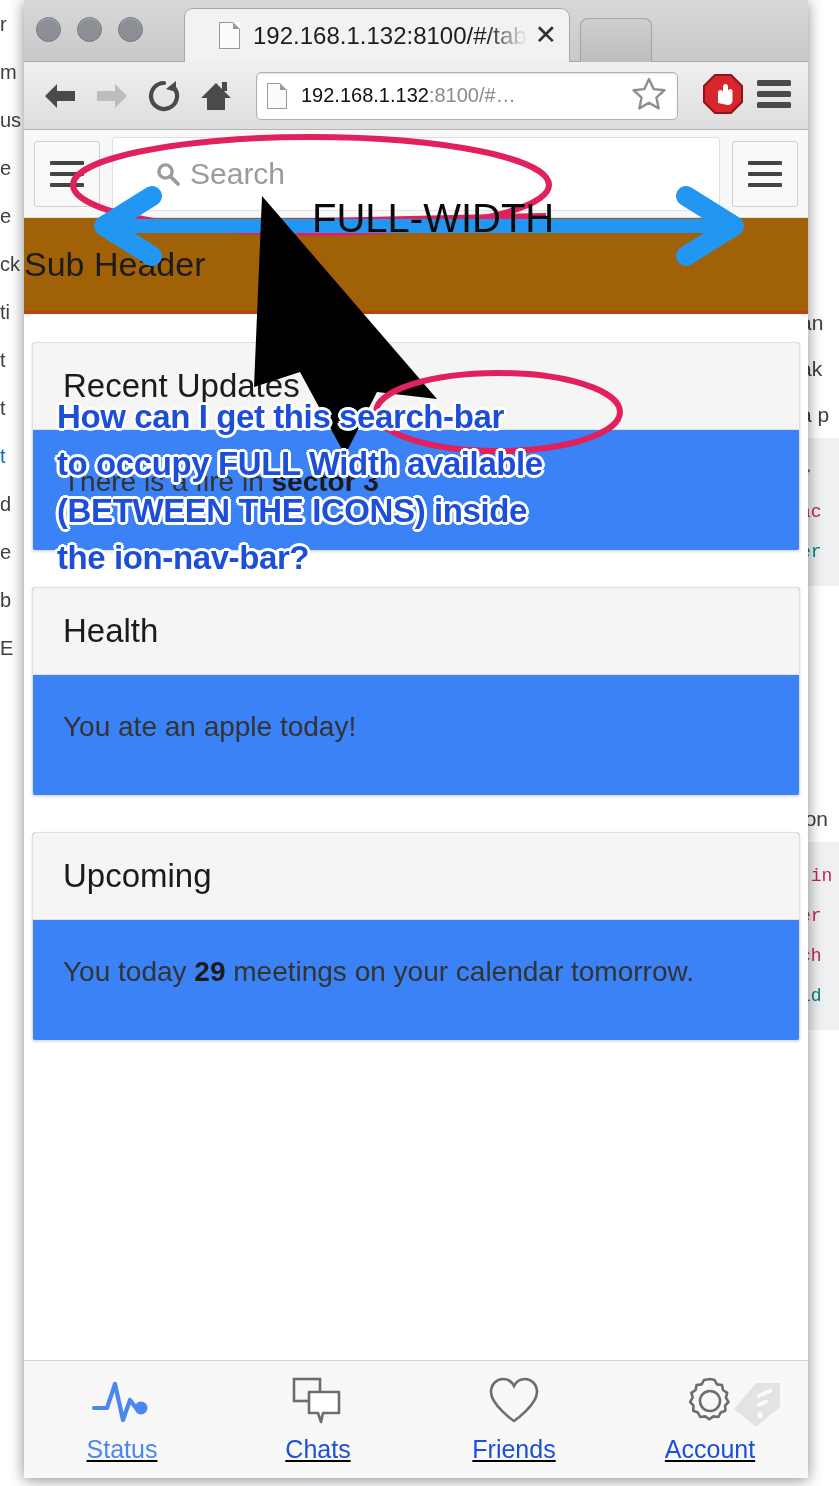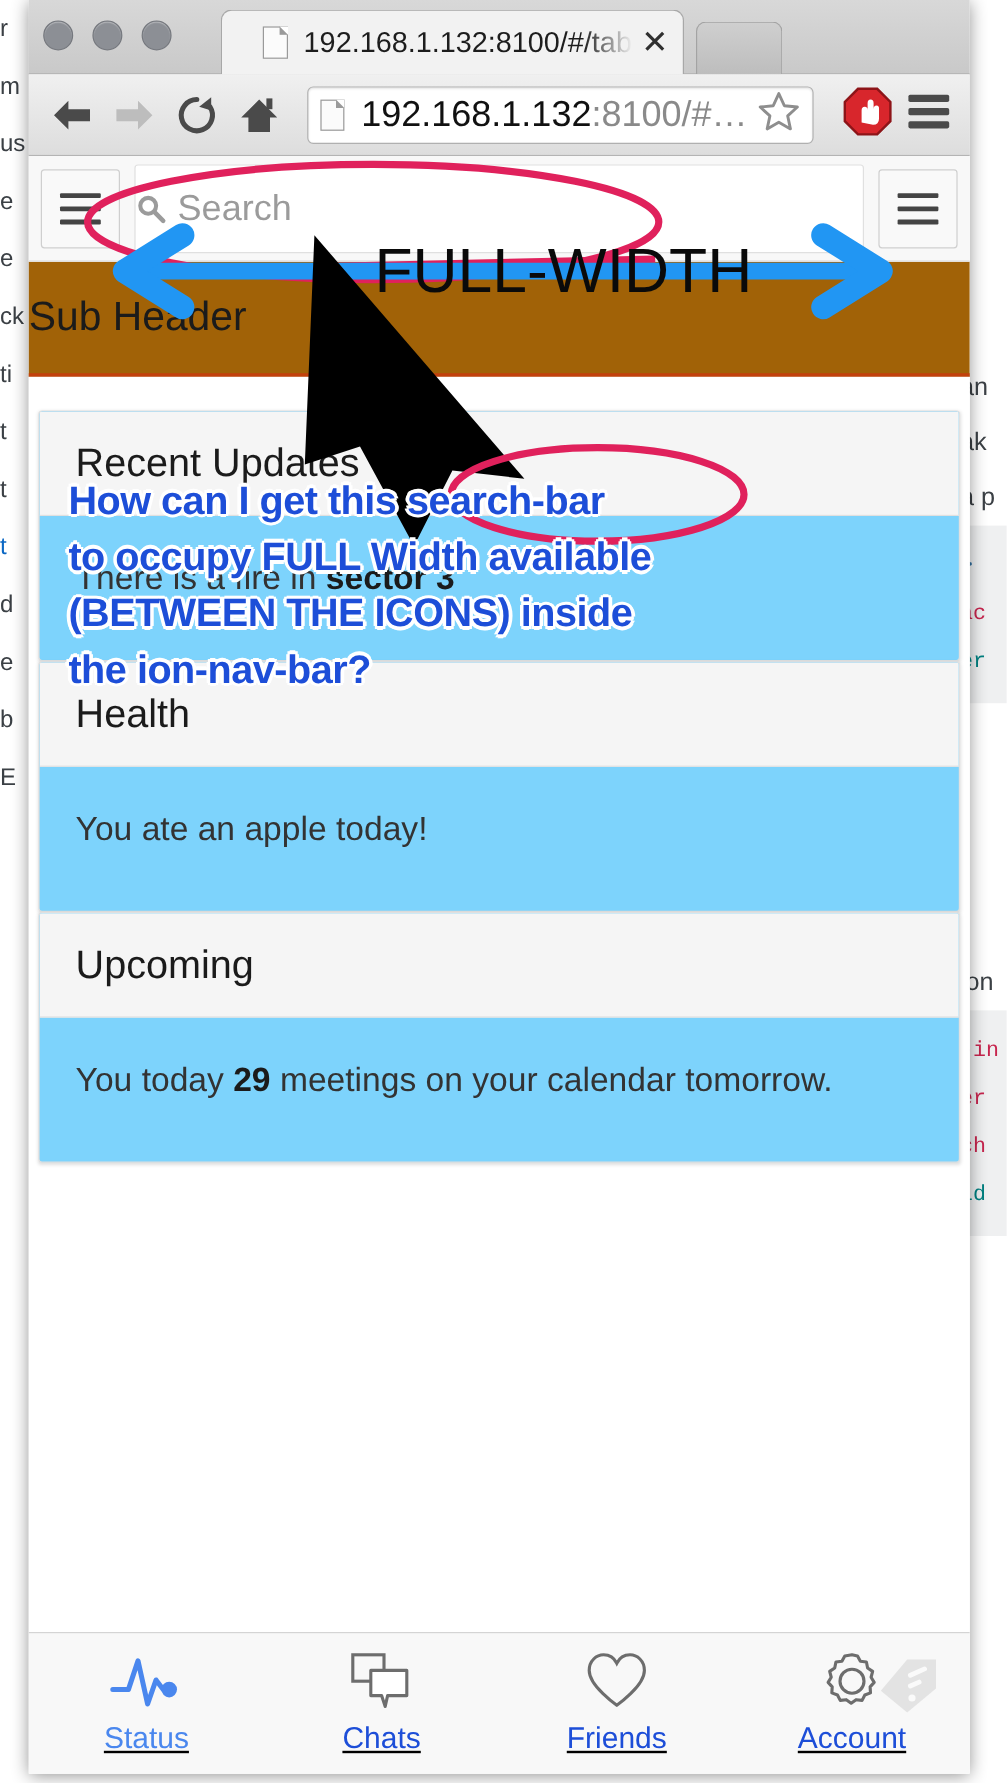--- a/index.html
+++ b/index.html
@@ -176,21 +176,21 @@
   }
   #url-favicon::after {
     content: "";
     position: absolute;
     right: -1px; top: -1px;
     border-width: 0 7px 7px 0;
     border-style: solid;
     border-color: #9a9a9a #ffffff;
   }
   #url-text {
-    font-size: 30px;
+    font-size: 20px;
     color: #111111;
     flex: 1 1 auto;
     white-space: nowrap;
     overflow: hidden;
   }
   #url-text .url-dim { color: #8a8a8a; }
   #bookmark-star { flex: 0 0 auto; margin-left: 6px; cursor: pointer; }
   #adblock-icon  { flex: 0 0 auto; margin: 0 10px; cursor: pointer; }
   #menu-icon     { flex: 0 0 auto; margin-right: 4px; cursor: pointer; }
 
@@ -235,20 +235,21 @@
   }
   #navbar-search {
     flex: 1 1 auto;
     height: 74px;
     margin: 0 12px;
     background: #ffffff;
     border: 1px solid #e0e0e0;
     border-radius: 3px;
     display: flex;
     align-items: center;
+    padding-left: 42px;
     cursor: text;
   }
   #search-glyph { flex: 0 0 auto; margin-right: 9px; }
   #search-placeholder {
     font-size: 30px;
     color: #9b9b9b;
   }
 
   
   #ion-sub-header {
@@ -266,24 +267,25 @@
   }
 
   
   #ion-content {
     flex: 1 1 auto;
     background: #ffffff;
     padding: 28px 8px 0 8px;
     overflow: hidden;
   }
   .card {
-    background: #7dd3fc;
+    background: #3b82f6;
     border: 1px solid #e0e0e0;
     border-radius: 3px;
     box-shadow: 0 1px 3px rgba(0,0,0,0.13);
+    margin-bottom: 36px;
     overflow: hidden;
   }
   .card-header {
     background: #f5f5f5;
     border-bottom: 1px solid #e0e0e0;
     padding: 24px 30px;
     font-size: 33px;
     color: #1b1b1b;
   }
   .card-body {
@@ -345,21 +347,21 @@
     text-shadow:
       -2px -2px 0 #fff,  2px -2px 0 #fff,
       -2px  2px 0 #fff,  2px  2px 0 #fff,
       -3px  0   0 #fff,  3px  0   0 #fff,
        0   -3px 0 #fff,  0    3px 0 #fff;
   }
   #anno-text div { white-space: nowrap; }
   #full-width-label {
     position: absolute;
     left: 312px; top: 196px;
-    font-size: 52px;
+    font-size: 40px;
     color: #0a0a0a;
     letter-spacing: 0px;
     white-space: nowrap;
   }
 </style>
 </head>
 <body>
 
 <div id="bg-page">
   <div id="bg-left-col">

